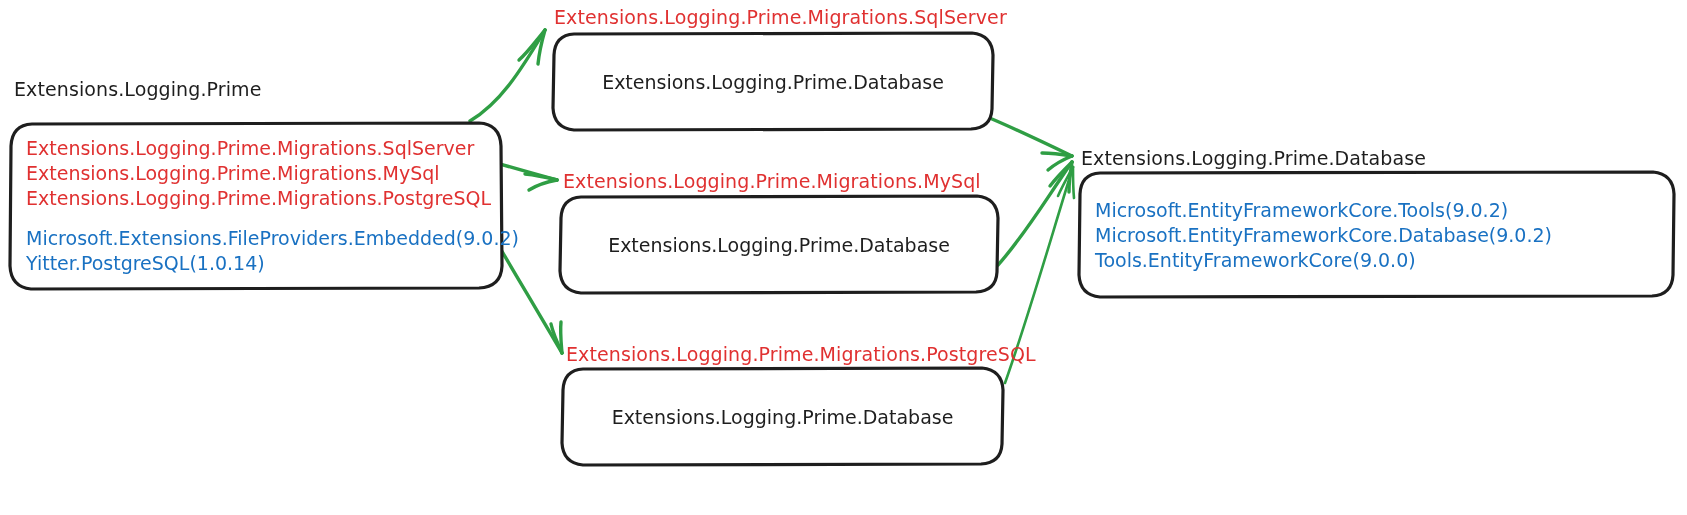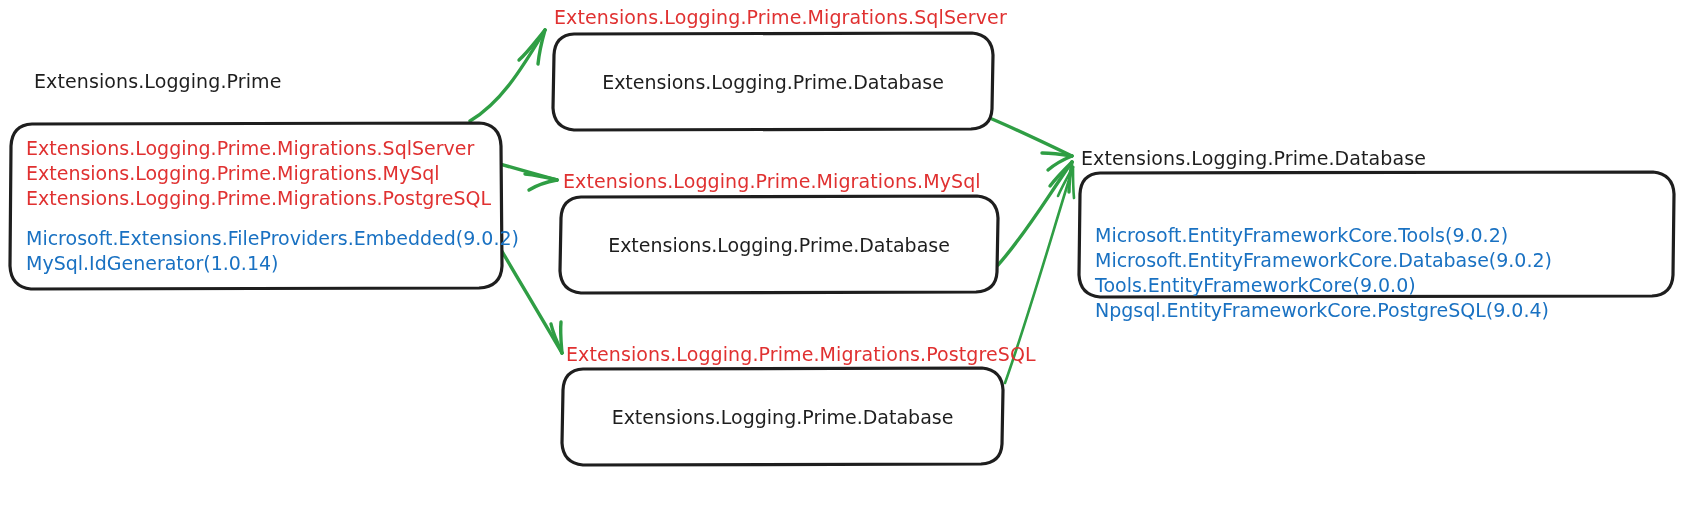--- a/index.html
+++ b/index.html
@@ -72,34 +72,34 @@
 
       <g stroke-width="2.6">
         <path d="M1005,383 C 1030,312 1052,234 1073,167"></path>
         <path d="M1073,167 C 1067,178 1062,187 1058,196"></path>
         <path d="M1073,167 C 1073,179 1073,188 1074,198"></path>
       </g>
     </g>
   </svg>
 
   <div class="node">
-    <div class="caption black" style="left:14px;top:70px;margin-left:20px;">Extensions.Logging.Prime</div>
+    <div class="caption black" style="left:14px;top:78px;">Extensions.Logging.Prime</div>
 
     <svg class="layer" style="left:0;top:0;" viewBox="0 0 1687 515" xmlns="http://www.w3.org/2000/svg">
       <path d="M32,124 L479,123 Q500,124 501,146 L502,266 Q501,287 479,288 L31,289 Q11,287 10,266 L11,146 Q12,125 32,124 Z" fill="#ffffff" stroke="#1e1e1e" stroke-width="3.2" stroke-linecap="round" stroke-linejoin="round"></path>
     </svg>
 
     <div class="boxbody" style="left:26px;top:128px;width:470px;height:156px;">
       <ul class="deplist">
         <li class="red">Extensions.Logging.Prime.Migrations.SqlServer</li>
         <li class="red">Extensions.Logging.Prime.Migrations.MySql</li>
         <li class="red">Extensions.Logging.Prime.Migrations.PostgreSQL</li>
         <li class="spacer"></li>
         <li class="blue">Microsoft.Extensions.FileProviders.Embedded(9.0.2)</li>
-        <li class="blue">MySql.IdGenerator(1.0.14)</li>
+        <li class="blue">Yitter.PostgreSQL(1.0.14)</li>
       </ul>
     </div>
   </div>
 
   <div class="node">
     <div class="caption red" style="left:554px;top:6px;">Extensions.Logging.Prime.Migrations.SqlServer</div>
 
     <svg class="layer" style="left:0;top:0;" viewBox="0 0 1687 515" xmlns="http://www.w3.org/2000/svg">
       <path d="M574,34 L972,33 Q992,35 993,55 L992,109 Q991,128 971,129 L574,130 Q554,128 553,108 L554,55 Q555,35 574,34 Z" fill="#ffffff" stroke="#1e1e1e" stroke-width="3.2" stroke-linecap="round" stroke-linejoin="round"></path>
     </svg>
@@ -133,23 +133,22 @@
     </div>
   </div>
 
   <div class="node">
     <div class="caption black" style="left:1081px;top:147px;">Extensions.Logging.Prime.Database</div>
 
     <svg class="layer" style="left:0;top:0;" viewBox="0 0 1687 515" xmlns="http://www.w3.org/2000/svg">
       <path d="M1100,173 L1653,172 Q1673,174 1674,194 L1673,275 Q1672,295 1652,296 L1100,297 Q1080,295 1079,275 L1080,194 Q1081,174 1100,173 Z" fill="#ffffff" stroke="#1e1e1e" stroke-width="3.2" stroke-linecap="round" stroke-linejoin="round"></path>
     </svg>
 
-    <div class="boxbody" style="left:1095px;top:174px;width:570px;height:122px;margin-top:38px;">
+    <div class="boxbody" style="left:1095px;top:174px;width:570px;height:122px;">
       <ul class="deplist">
         <li class="blue">Microsoft.EntityFrameworkCore.Tools(9.0.2)</li>
         <li class="blue">Microsoft.EntityFrameworkCore.Database(9.0.2)</li>
         <li class="blue">Tools.EntityFrameworkCore(9.0.0)</li>
-        <li class="blue">Npgsql.EntityFrameworkCore.PostgreSQL(9.0.4)</li>
       </ul>
     </div>
   </div>
 
 </div>
 
 </body></html>

